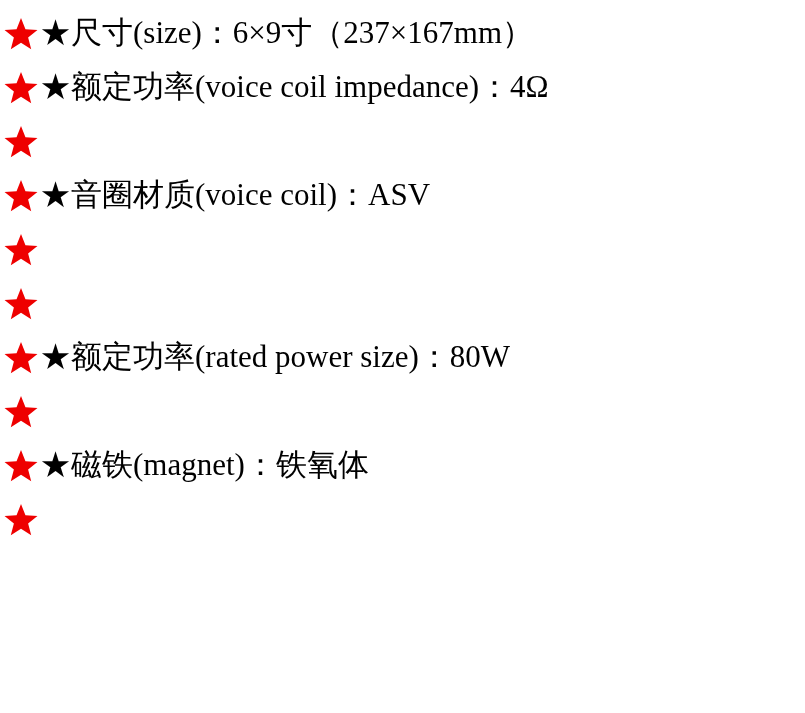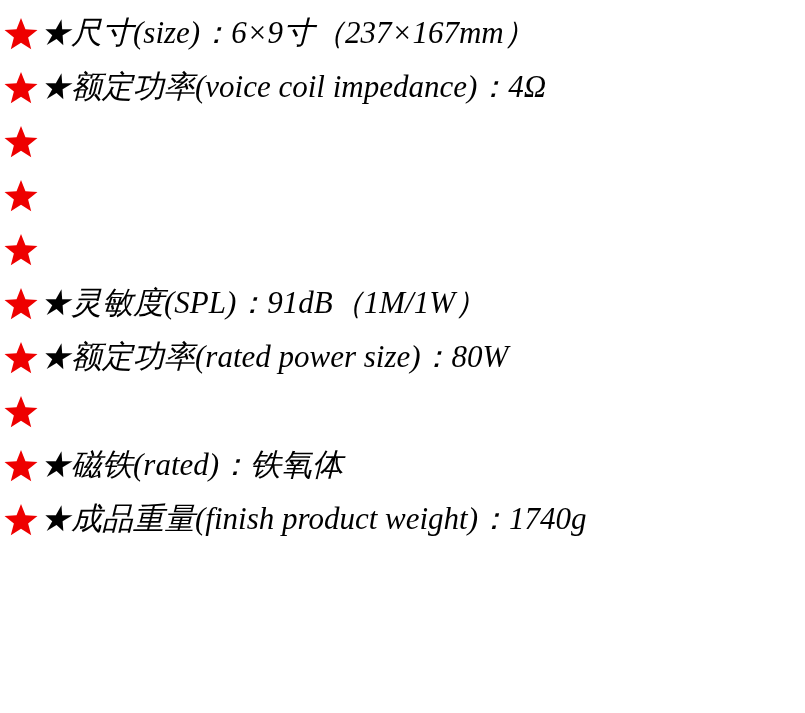--- a/index.html
+++ b/index.html
@@ -9,21 +9,20 @@
   body {
     width: 805px;
     height: 713px;
     background: #ffffff;
     font-family: "Liberation Serif", serif;
     overflow: hidden;
   }
   .spec-sheet {
     padding: 6px 4px 0 4px;
     box-sizing: border-box;
-    font-style: italic;
   }
   .spec-row {
     display: flex;
     align-items: center;
     height: 54px;
     white-space: nowrap;
   }
   .star-icon {
     flex: 0 0 auto;
     width: 34px;
@@ -76,38 +75,38 @@
         </svg>
     </span>
   </div>
 
   <div class="spec-row">
     <span class="star-icon">
       <svg viewBox="0 0 32 32">
           <polygon points="16,1 20.2,11.6 31.5,12.2 22.7,19.3 25.6,30.4 16,24.2 6.4,30.4 9.3,19.3 0.5,12.2 11.8,11.6" fill="#ee0000"></polygon>
         </svg>
     </span>
+    <span class="spec-text">★音圈材质(voice coil)：ASV</span>
   </div>
 
   <div class="spec-row">
     <span class="star-icon">
       <svg viewBox="0 0 32 32">
           <polygon points="16,1 20.2,11.6 31.5,12.2 22.7,19.3 25.6,30.4 16,24.2 6.4,30.4 9.3,19.3 0.5,12.2 11.8,11.6" fill="#ee0000"></polygon>
         </svg>
     </span>
   </div>
 
 
   <div class="spec-row">
     <span class="star-icon">
       <svg viewBox="0 0 32 32">
           <polygon points="16,1 20.2,11.6 31.5,12.2 22.7,19.3 25.6,30.4 16,24.2 6.4,30.4 9.3,19.3 0.5,12.2 11.8,11.6" fill="#ee0000"></polygon>
         </svg>
     </span>
-    <span class="spec-text">★灵敏度(SPL)：91dB（1M/1W）</span>
   </div>
 
   <div class="spec-row">
     <span class="star-icon">
       <svg viewBox="0 0 32 32">
           <polygon points="16,1 20.2,11.6 31.5,12.2 22.7,19.3 25.6,30.4 16,24.2 6.4,30.4 9.3,19.3 0.5,12.2 11.8,11.6" fill="#ee0000"></polygon>
         </svg>
     </span>
     <span class="spec-text">★额定功率(rated power size)：80W</span>
   </div>
@@ -119,25 +118,24 @@
         </svg>
     </span>
   </div>
 
   <div class="spec-row">
     <span class="star-icon">
       <svg viewBox="0 0 32 32">
           <polygon points="16,1 20.2,11.6 31.5,12.2 22.7,19.3 25.6,30.4 16,24.2 6.4,30.4 9.3,19.3 0.5,12.2 11.8,11.6" fill="#ee0000"></polygon>
         </svg>
     </span>
-    <span class="spec-text">★磁铁(rated)：铁氧体</span>
+    <span class="spec-text">★磁铁(magnet)：铁氧体</span>
   </div>
 
   <div class="spec-row">
     <span class="star-icon">
       <svg viewBox="0 0 32 32">
           <polygon points="16,1 20.2,11.6 31.5,12.2 22.7,19.3 25.6,30.4 16,24.2 6.4,30.4 9.3,19.3 0.5,12.2 11.8,11.6" fill="#ee0000"></polygon>
         </svg>
     </span>
-    <span class="spec-text">★成品重量(finish product weight)：1740g</span>
   </div>
 
 </div>
 
 </body></html>

